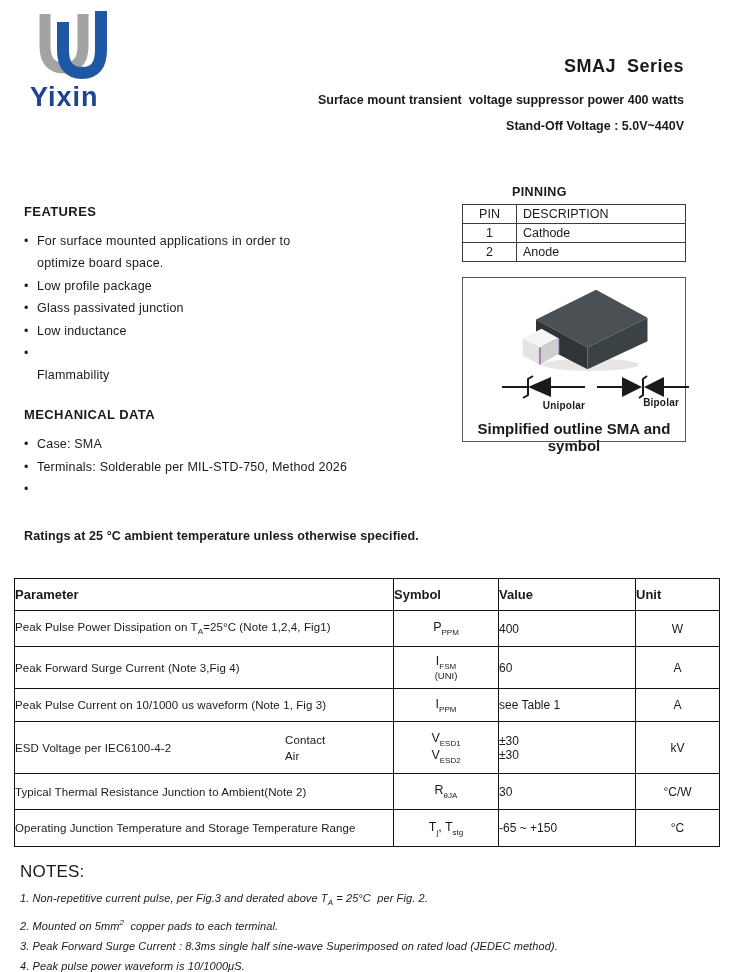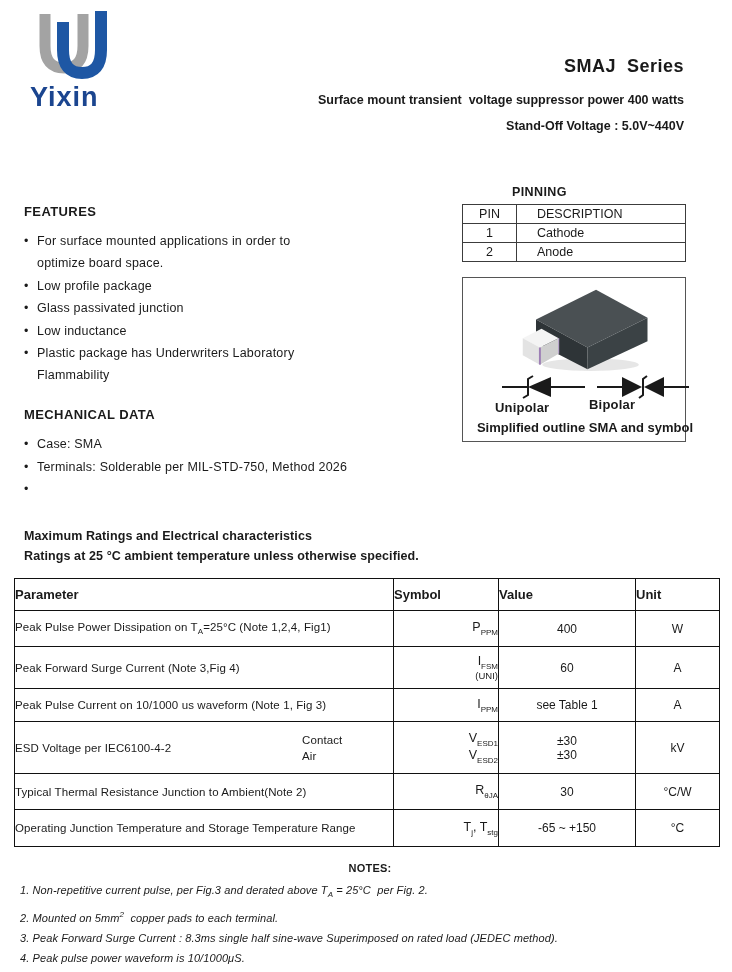--- a/index.html
+++ b/index.html
@@ -29,52 +29,52 @@
   .mech .lines { margin-top:11px; }
   .mech .b-line { line-height:22.5px; }
 
   
   .pinning { position:absolute; left:462px; top:185px; width:224px; }
   .pin-head { font-size:12.5px; font-weight:bold; letter-spacing:.4px; margin-left:15px; margin-bottom:5px;padding-left:35px; }
   .pin-table { width:224px; border-collapse:collapse; table-layout:fixed; }
   .pin-table th, .pin-table td { border:1.5px solid #3c3c3c; height:19px; font-size:12.5px; padding:0; }
   .pin-table th { font-weight:normal; }
   .pin-table .c-pin  { width:54px; text-align:center; }
-  .pin-table .c-desc { text-align:left; padding-left:20px; }
+  .pin-table .c-desc { text-align:left; padding-left:6px; }
 
   
   .outline-box { position:absolute; left:462px; top:277px; width:224px; height:165px; border:1.5px solid #555; }
   .pkg-svg { position:absolute; left:26px; top:4px; }
   .sym-uni { position:absolute; left:36px;  top:96px; }
   .sym-bi  { position:absolute; left:132px; top:96px; }
-  .sym-label { position:absolute; font-size:13px; font-weight:bold; letter-spacing:.2px; text-align:left; width:90px; }
+  .sym-label { position:absolute; font-size:10px; font-weight:bold; letter-spacing:.2px; text-align:right; width:90px; }
   .lab-uni { left:32px;  top:122px; }
   .lab-bi  { left:126px; top:119px; }
-  .outline-caption { position:absolute; left:11px; top:142px; width:100%; text-align:center; font-size:13px; font-weight:bold; }
+  .outline-caption { position:absolute; left:0; top:142px; width:100%; text-align:center; font-size:15px; font-weight:bold; }
 
   
   .ratings-head { position:absolute; left:24px; top:526px; font-size:12.5px; font-weight:bold; line-height:20px; letter-spacing:.1px; }
 
   
   .ratings { position:absolute; left:14px; top:578px; width:705px; border-collapse:collapse; table-layout:fixed; }
   .ratings th, .ratings td { border:1.5px solid #111; padding:0; vertical-align:middle; }
   .ratings th { font-size:13px; font-weight:bold; text-align:left; }
   .c-param { font-size:11.5px; text-align:left; padding-left:10px; letter-spacing:.1px; }
-  .c-sym   { font-size:12.5px; text-align:right; }
-  .c-val   { font-size:12px;   text-align:center; }
+  .c-sym   { font-size:12.5px; text-align:center; }
+  .c-val   { font-size:12px;   }
   .c-unit  { font-size:12px;   text-align:center; }
   .ratings sub { font-size:8px; }
   .sym-note { font-size:9.5px; line-height:11px; }
-  .param-flex { display:flex; align-items:center;gap:17px; }
+  .param-flex { display:flex; align-items:center; }
   .param-main { flex:0 0 270px; }
   .param-cond { font-size:11.5px; line-height:16px; }
 
   
   .notes { position:absolute; left:20px; top:862px; width:700px; }
-  .notes-head { font-size:11px; font-weight:bold; letter-spacing:.2px;text-align:center; }
+  .notes-head { font-size:17px; font-weight:normal; letter-spacing:.2px; }
   .note-line { font-size:11px; line-height:20px; white-space:pre; letter-spacing:.1px; }
   .notes .list { margin-top:6px;font-style:italic; }
   .notes sub, .notes sup { font-size:8px; }
 </style>
 </head>
 <body>
 
 <div class="page">
 
   <div class="logo">
@@ -107,21 +107,20 @@
       <div class="b-line">
           <span class="bullet">•</span>
           <span>Glass passivated junction</span>
         </div>
       <div class="b-line">
           <span class="bullet">•</span>
           <span>Low inductance</span>
         </div>
       <div class="b-line">
           <span class="bullet">•</span>
-          <span>Plastic package has Underwriters Laboratory</span>
         </div>
       <div class="b-line">
           <span class="bullet"></span>
           <span>Flammability</span>
         </div>
     </div>
   </div>
 
   <div class="pinning">
     <div class="pin-head">PINNING</div>
@@ -184,21 +183,20 @@
           <span class="bullet">•</span>
           <span>Terminals: Solderable per MIL-STD-750, Method 2026</span>
         </div>
       <div class="b-line">
           <span class="bullet">•</span>
         </div>
     </div>
   </div>
 
   <div class="ratings-head">
-    <div>Maximum Ratings and Electrical characteristics</div>
     <div>Ratings at 25 °C ambient temperature unless otherwise specified.</div>
   </div>
 
   <table class="ratings">
     <colgroup>
         <col style="width:379px">
         <col style="width:105px">
         <col style="width:137px">
         <col style="width:84px">
       </colgroup>

